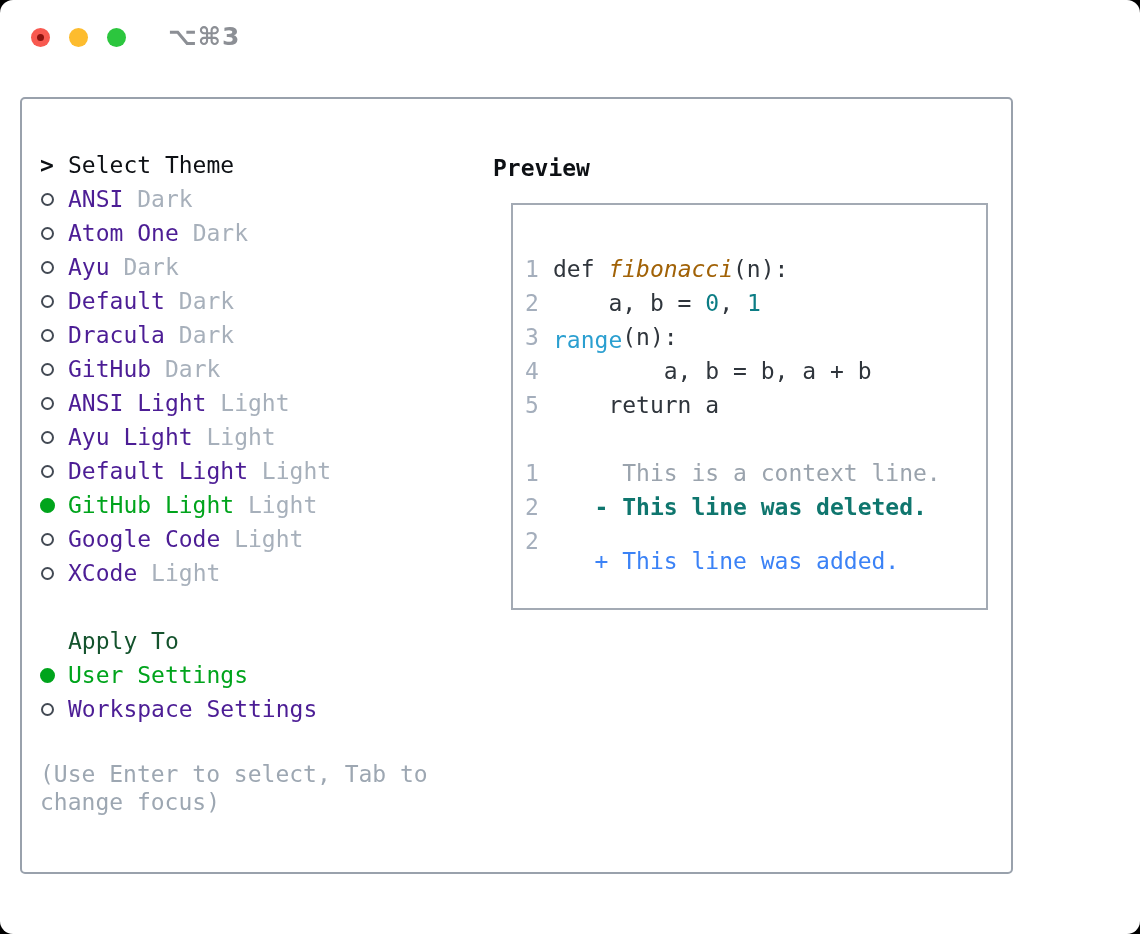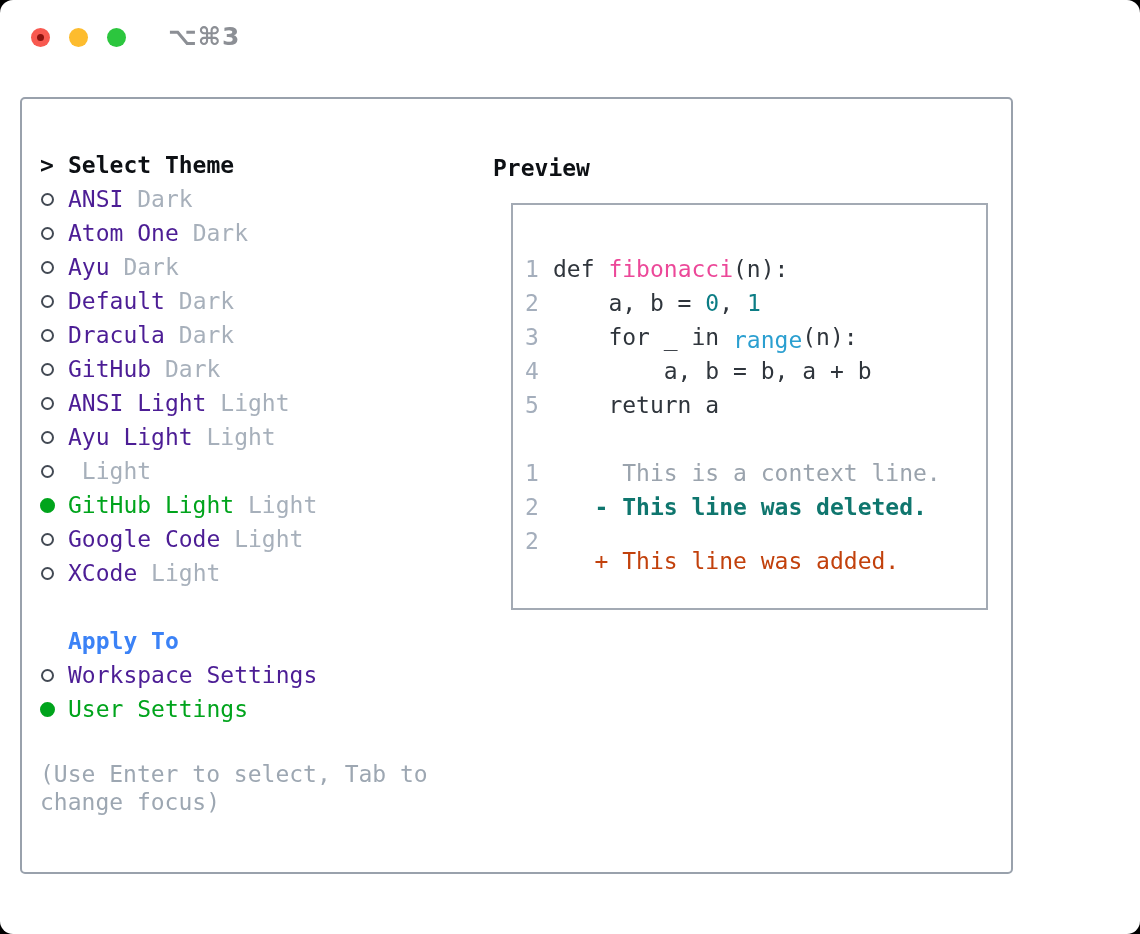--- a/index.html
+++ b/index.html
@@ -24,47 +24,47 @@
     position:absolute;left:20px;top:97px;width:993px;height:777px;
     border:2px solid #99a1ac;border-radius:5px;box-sizing:border-box;background:#fff;
   }
   .left-col{position:absolute;left:18px;top:49px;width:430px;}
   .row{height:34px;display:flex;align-items:center;font-size:23px;white-space:pre;}
   .marker{width:28px;flex:0 0 28px;display:flex;align-items:center;}
   .prompt-char{color:#0d1014;font-weight:bold;font-size:23px;}
   .circle{width:13px;height:13px;border:2px solid #434a54;border-radius:50%;box-sizing:border-box;margin-left:1px;}
   .circle.sel{background:#00a41c;border-color:#00a41c;width:15px;height:15px;margin-left:0;}
   .row-label{color:#4c1d95;}
-  .row-label.bold{color:#0d1014;font-weight:bold;}
+  .row-label.bold{color:#0d1014;font-weight:normal;}
   .row-label.green{color:#00a41c;text-align:center;}
   .variant{color:#a7b0bb;}
   .apply-header{margin-top:34px;}
   .hint{
     margin-top:34px;color:#9da7b2;font-size:23px;line-height:28px;width:420px;
     white-space:normal;word-break:normal;
   }
   
   .preview-title{
     position:absolute;left:471px;top:52px;height:34px;display:flex;align-items:center;
     color:#0d1014;font-weight:bold;font-size:23px;text-align:center;
   }
   .preview-box{
     position:absolute;left:489px;top:104px;width:477px;height:407px;
     border:2px solid #a3aab4;box-sizing:border-box;background:#fff;
     padding:47px 0 0 12px;overflow:hidden;
   }
   .pline{height:34px;display:flex;align-items:center;font-size:23px;white-space:pre;}
   .ln{width:28px;flex:0 0 28px;color:#a4aebc;}
   .tok-code{color:#2f353c;}
-  .tok-func{color:#ec4899;}
+  .tok-func{color:#a16207;font-style:italic;}
   .tok-num{color:#0c7d85;}
   .tok-builtin{color:#2b9fd0;margin-top:6px;}
   .tok-context{color:#9aa3ad;}
   .tok-del{color:#0f766e;font-weight:bold;}
-  .tok-add{color:#c2410c;margin-top:40px;}
+  .tok-add{color:#3b82f6;margin-top:40px;}
 </style>
 </head>
 <body>
 
 <div class="window">
 
   <div class="titlebar">
     <div class="dot dot-close">
         <div class="inner"></div>
       </div>
@@ -82,45 +82,45 @@
       </div>
       <div id="theme-list">
           <div class="row"><span class="marker"><span class="circle"></span></span><span class="row-label">ANSI</span><span class="variant"> Dark</span></div>
           <div class="row"><span class="marker"><span class="circle"></span></span><span class="row-label">Atom One</span><span class="variant"> Dark</span></div>
           <div class="row"><span class="marker"><span class="circle"></span></span><span class="row-label">Ayu</span><span class="variant"> Dark</span></div>
           <div class="row"><span class="marker"><span class="circle"></span></span><span class="row-label">Default</span><span class="variant"> Dark</span></div>
           <div class="row"><span class="marker"><span class="circle"></span></span><span class="row-label">Dracula</span><span class="variant"> Dark</span></div>
           <div class="row"><span class="marker"><span class="circle"></span></span><span class="row-label">GitHub</span><span class="variant"> Dark</span></div>
           <div class="row"><span class="marker"><span class="circle"></span></span><span class="row-label">ANSI Light</span><span class="variant"> Light</span></div>
           <div class="row"><span class="marker"><span class="circle"></span></span><span class="row-label">Ayu Light</span><span class="variant"> Light</span></div>
-          <div class="row"><span class="marker"><span class="circle"></span></span><span class="variant"> Light</span></div>
+          <div class="row"><span class="marker"><span class="circle"></span></span><span class="row-label">Default Light</span><span class="variant"> Light</span></div>
           <div class="row"><span class="marker"><span class="circle sel"></span></span><span class="row-label green">GitHub Light</span><span class="variant"> Light</span></div>
           <div class="row"><span class="marker"><span class="circle"></span></span><span class="row-label">Google Code</span><span class="variant"> Light</span></div>
           <div class="row"><span class="marker"><span class="circle"></span></span><span class="row-label">XCode</span><span class="variant"> Light</span></div>
         </div>
 
       <div class="row apply-header">
         <span class="marker"></span>
-        <span class="row-label bold" style="font-weight:bold;color:#3b82f6;">Apply To</span>
+        <span class="row-label bold" style="font-weight:normal;color:#14532d;">Apply To</span>
       </div>
       <div id="apply-options">
+          <div class="row"><span class="marker"><span class="circle sel"></span></span><span class="row-label green">User Settings</span></div>
           <div class="row"><span class="marker"><span class="circle"></span></span><span class="row-label">Workspace Settings</span></div>
-          <div class="row"><span class="marker"><span class="circle sel"></span></span><span class="row-label green">User Settings</span></div>
         </div>
 
       <div class="hint">(Use Enter to select, Tab to change focus)</div>
     </div>
 
     <div class="preview-title">Preview</div>
 
     <div class="preview-box">
       <div id="preview-lines">
           <div class="pline"><span class="ln">1</span><span class="tok-code">def </span><span class="tok-func">fibonacci</span><span class="tok-code">(n):</span></div>
           <div class="pline"><span class="ln">2</span><span class="tok-code">    a, b = </span><span class="tok-num">0</span><span class="tok-code">, </span><span class="tok-num">1</span></div>
-          <div class="pline"><span class="ln">3</span><span class="tok-code">    for _ in </span><span class="tok-builtin">range</span><span class="tok-code">(n):</span></div>
+          <div class="pline"><span class="ln">3</span><span class="tok-builtin">range</span><span class="tok-code">(n):</span></div>
           <div class="pline"><span class="ln">4</span><span class="tok-code">        a, b = b, a + b</span></div>
           <div class="pline"><span class="ln">5</span><span class="tok-code">    return a</span></div>
           <div class="pline"><span class="ln"></span></div>
           <div class="pline"><span class="ln">1</span><span class="tok-context">     This is a context line.</span></div>
           <div class="pline"><span class="ln">2</span><span class="tok-del">   - This line was deleted.</span></div>
           <div class="pline"><span class="ln">2</span><span class="tok-add">   + This line was added.</span></div>
         </div>
     </div>
 
   </div>

